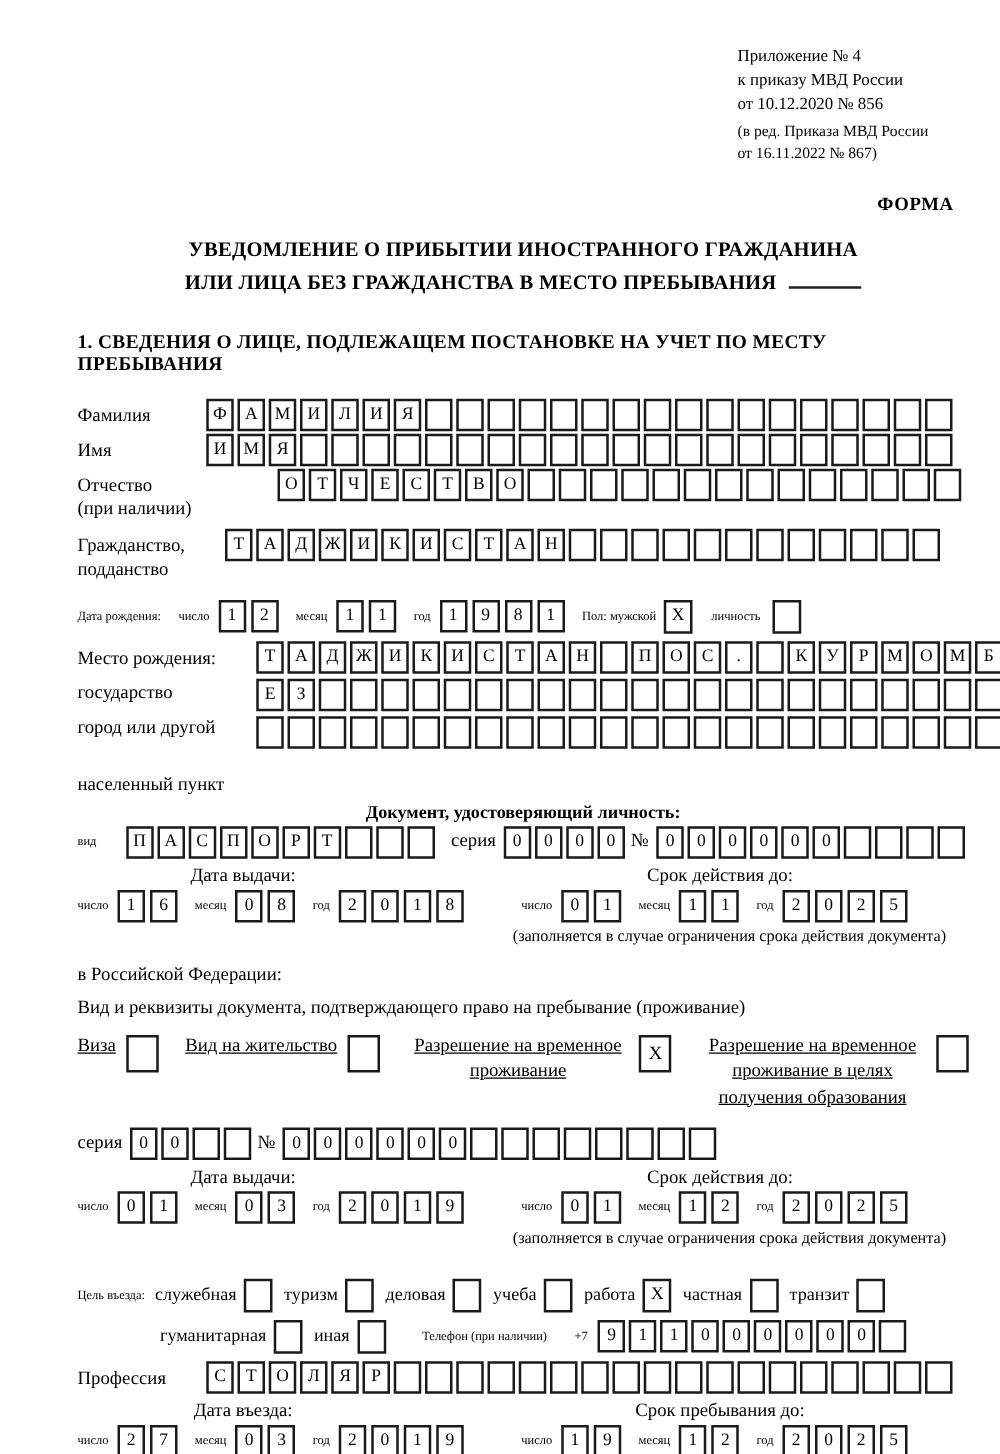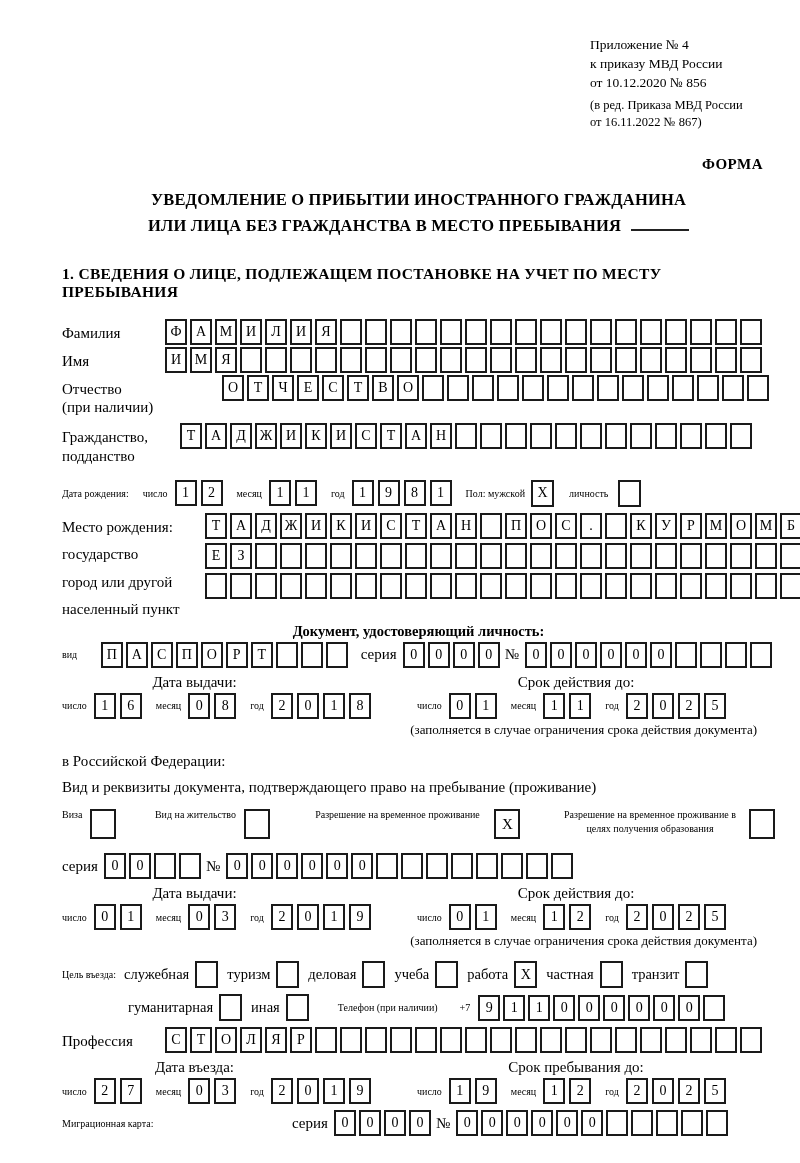--- a/index.html
+++ b/index.html
@@ -40,29 +40,29 @@
   .col-l { width:355px; flex:none; }
   .col-r { flex:1; }
   .col-head-l { width:355px; flex:none; text-align:center; font-size:15px; padding-right:90px; }
   .col-head-r { flex:1; text-align:center; font-size:15px; padding-right:40px; }
   .note-right { text-align:right; font-size:13px; margin-top:3px; padding-right:18px; }
 
   .para { font-size:15px; margin-top:10px; line-height:1.75; }
 
   .permits { display:flex; justify-content:space-between; align-items:flex-start; margin-top:8px; width:100%; }
   .permit { display:flex; align-items:flex-start; }
-  .permit .plabel { font-size:10px; line-height:1.35; }
+  .permit .plabel { font-size:15px; line-height:1.35;text-decoration:underline; }
   .permit .plabel.multi { text-align:center; }
   .permit .cb-lg { margin-left:8px; margin-top:1px; }
 
   .opt { display:inline-flex; align-items:center; margin-right:9px; }
   .opt .olabel { font-size:14.5px; }
   .opt .cell { margin-left:6px; margin-right:0; }
 
-  .mt6 { margin-top:6px; } .mt10 { margin-top:12px; } .mt14 { margin-top:14px; } .mt18 { margin-top:18px; }
+  .mt6 { margin-top:6px; } .mt10 { margin-top:25px; } .mt14 { margin-top:14px; } .mt18 { margin-top:18px; }
   .lbl-inline { font-size:15px; margin:0 6px 0 2px;text-align:right; }
   .nowrap { white-space:nowrap; }
 </style>
 </head>
 <body>
 
 <div class="page">
 
   <div class="annex">
     <div>Приложение № 4</div>
@@ -230,21 +230,21 @@
     <span class="cell cb">X</span>
     <span class="w" style="margin:0 10px 0 12px">личность</span>
     <span class="cell cb"></span>
   </div>
 
   <div class="frow mt6">
     <div class="flabel" style="width:143px">
       <div>Место рождения:</div>
       <div style="margin-top:9px">государство</div>
       <div style="margin-top:9px">город или другой</div>
-      <div style="margin-top:8px">населенный пункт</div>
+      <div style="margin-top:27px">населенный пункт</div>
     </div>
     <div>
       <div class="cells" style="margin-bottom:4px">
           <span class="cell">Т</span>
           <span class="cell">А</span>
           <span class="cell">Д</span>
           <span class="cell">Ж</span>
           <span class="cell">И</span>
           <span class="cell">К</span>
           <span class="cell">И</span>

